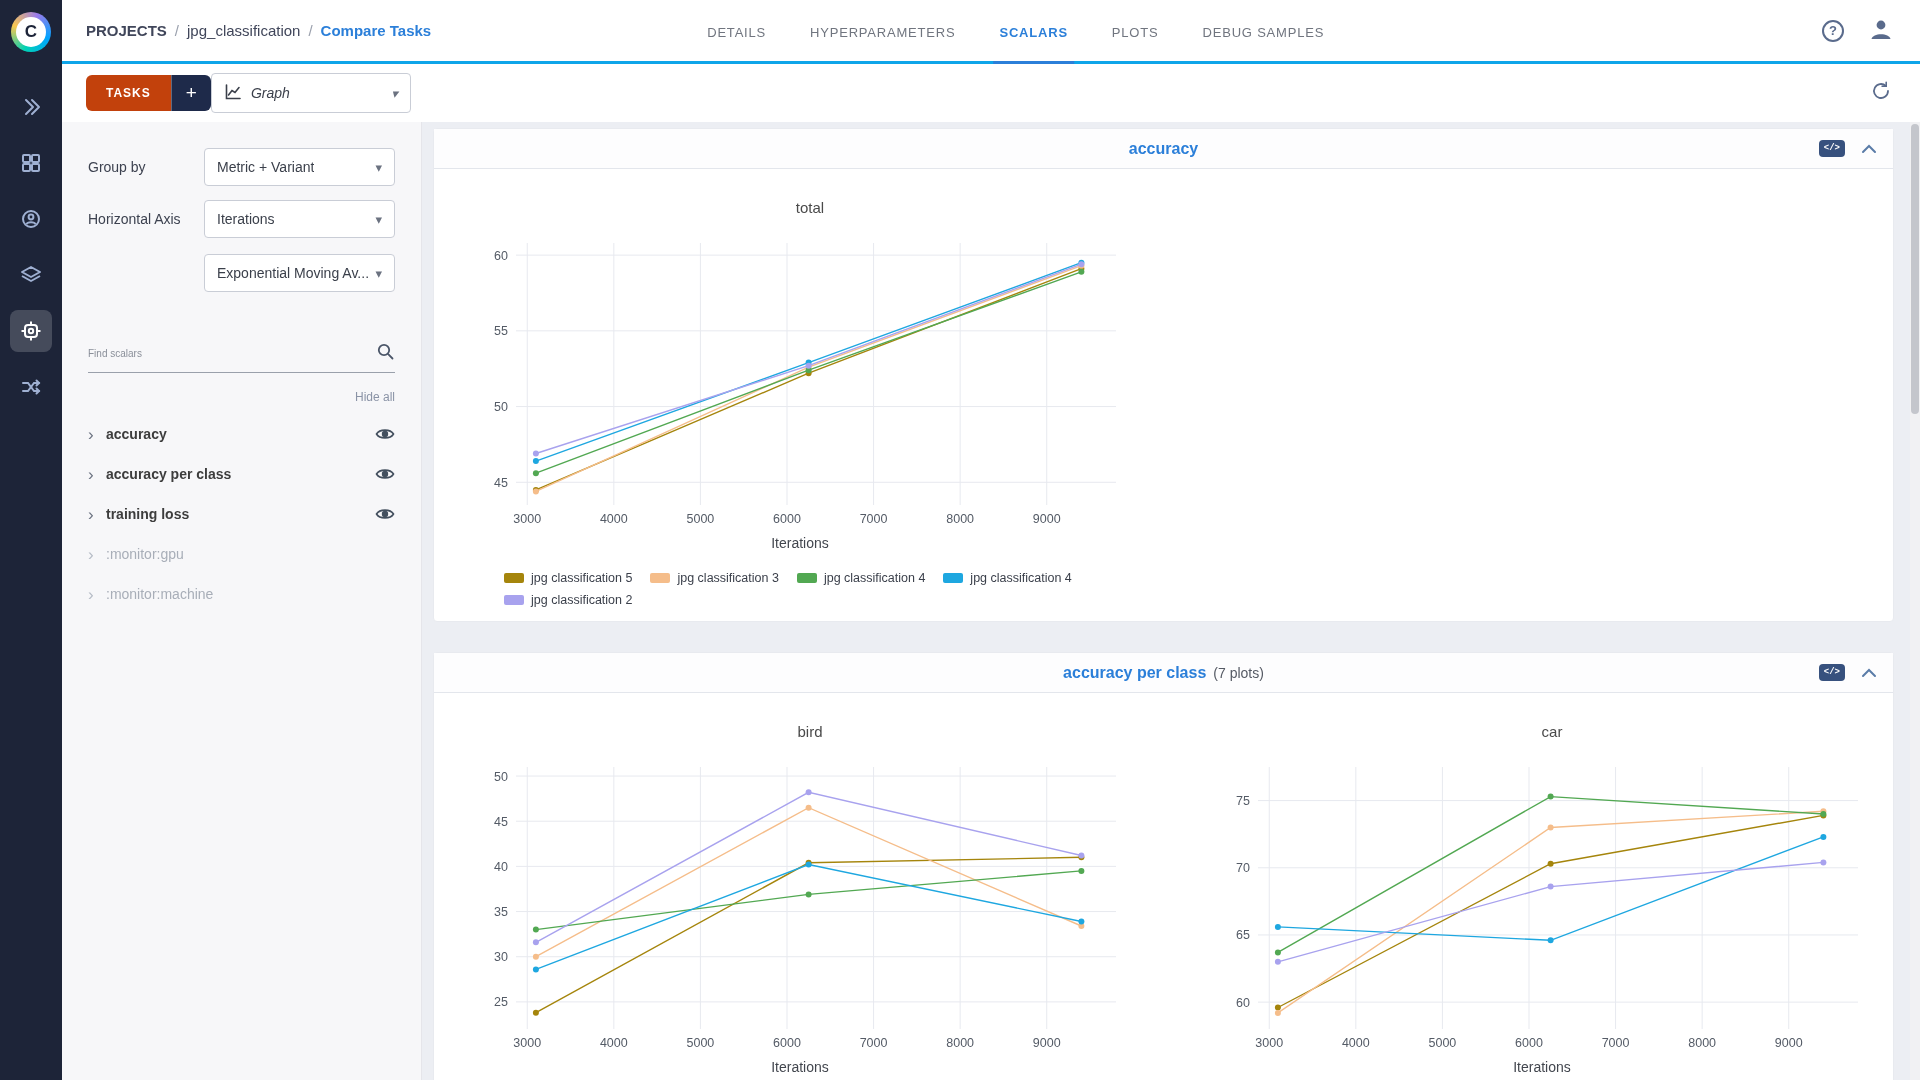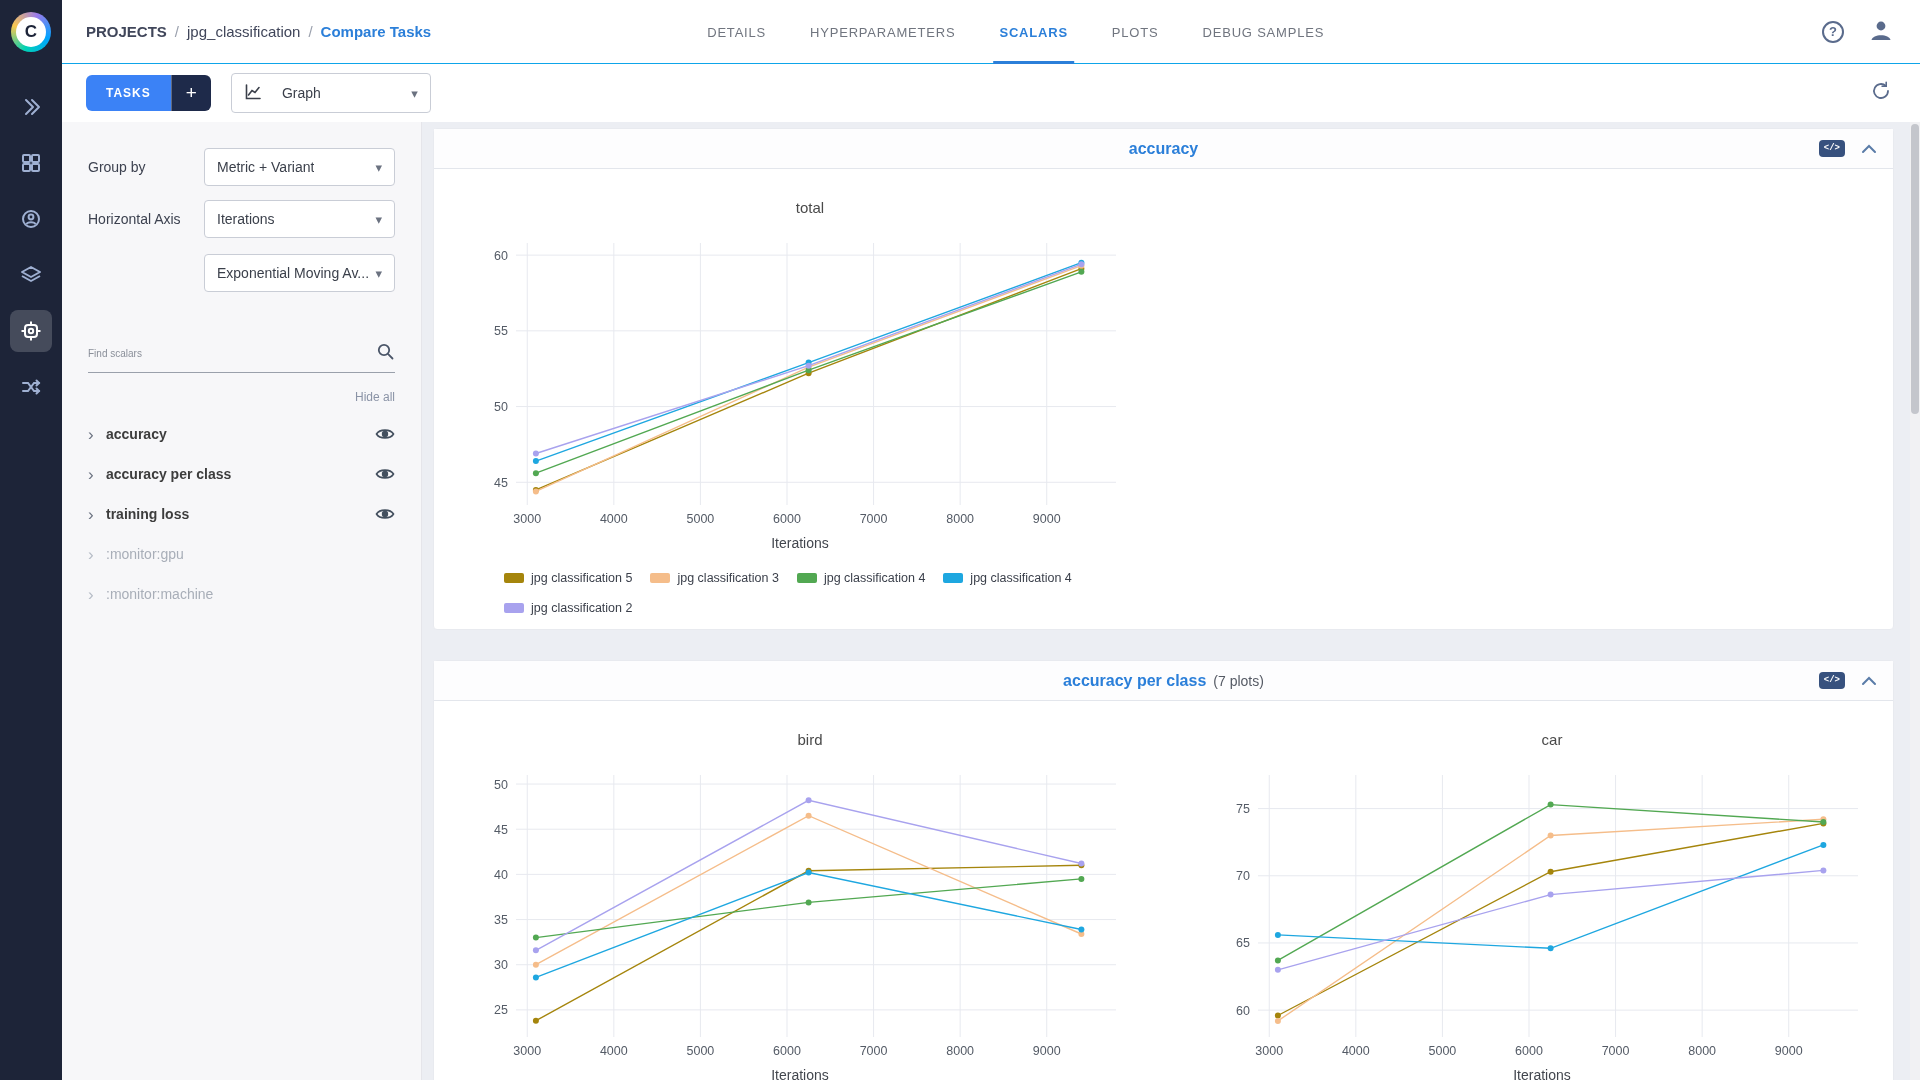--- a/index.html
+++ b/index.html
@@ -17,43 +17,43 @@
   .rail-items { margin-top:34px; display:flex; flex-direction:column; align-items:center; gap:14px; }
   .rail-item { width:42px; height:42px; border-radius:8px; display:flex; align-items:center; justify-content:center;
     color:#9fb0d2; cursor:pointer; }
   .rail-item.active { background:rgba(255,255,255,.18); color:#ffffff; }
   .rail-item svg { display:block; }
 
   
   .main { flex:1; display:flex; flex-direction:column; min-width:0; }
 
   
-  .topbar { height:64px; background:#fff; border-bottom:1px solid #0ea5e9; display:flex; align-items:center; position:relative; flex:none; }
+  .topbar { height:64px; background:#fff; border-bottom:3px solid #0ea5e9; display:flex; align-items:center; position:relative; flex:none; }
   .breadcrumb { margin-left:24px; font-size:15px; color:#40465a; display:flex; align-items:center; gap:8px; white-space:nowrap; }
   .breadcrumb .crumb-root { font-weight:600; color:#40465a; }
   .breadcrumb .crumb-sep { color:#9aa0ad; }
   .breadcrumb .crumb-project { color:#40465a; }
   .breadcrumb .crumb-page { color:#2b7fd9; font-weight:600; }
   .tabs { position:absolute; left:50%; transform:translateX(-46%); top:0; height:64px; display:flex; align-items:stretch; gap:44px; }
   .tab { display:flex; align-items:center; font-size:13px; letter-spacing:.8px; color:#70757f; cursor:pointer; position:relative; }
   .tab.active { color:#2b7fd9; font-weight:700; }
   .tab.active::after { content:""; position:absolute; left:-6px; right:-6px; bottom:0; height:3px; background:#2b7fd9; }
   .topbar-right { position:absolute; right:26px; display:flex; align-items:center; gap:22px; }
   .icon-btn { width:26px; height:26px; display:flex; align-items:center; justify-content:center; cursor:pointer; color:#5a6b8c; }
   .help-circle { width:22px; height:22px; border:2px solid #5a6b8c; border-radius:50%; display:flex; align-items:center; justify-content:center;
     font-size:13px; font-weight:700; color:#5a6b8c; }
 
   
   .toolbar { height:58px; background:#fff; display:flex; align-items:center; position:relative; flex:none; }
   .tasks-btn { margin-left:24px; display:flex; border-radius:6px; overflow:hidden; cursor:pointer; }
-  .tasks-btn .seg-label { background:#3b82f6; color:#fff; font-size:12px; font-weight:700; letter-spacing:1px; padding:11px 20px; }
+  .tasks-btn .seg-label { background:#c2410c; color:#fff; font-size:12px; font-weight:700; letter-spacing:1px; padding:11px 20px; }
   .tasks-btn .seg-plus { background:#1e2a4a; color:#fff; font-size:19px; padding:6px 14px; border-left:1px solid rgba(255,255,255,.3);
     display:flex; align-items:center; }
-  .view-select { margin-left:20px; width:200px; height:40px; background:#fff; border:1px solid #c9cdd6; border-radius:4px;
-    display:flex; align-items:center; padding:0 12px; gap:20px; font-size:14px; color:#3a3f4a; cursor:pointer; }
+  .view-select { width:200px; height:40px; background:#fff; border:1px solid #c9cdd6; border-radius:4px;
+    display:flex; align-items:center; padding:0 12px; gap:9px; font-size:14px; color:#3a3f4a; cursor:pointer;font-style:italic; }
   .view-select .caret, .dropdown .caret { margin-left:auto; color:#6b7280; font-size:13px; }
   .refresh-btn { position:absolute; right:26px; color:#5a6b8c; cursor:pointer; }
 
   
   .content { flex:1; display:flex; min-height:0; background:#eceef3; position:relative; }
 
   
   .panel { width:360px; flex:none; background:#f7f7f9; border-right:1px solid #e5e5ea; padding:26px 26px 0 26px; }
   .ctl-row { display:flex; align-items:center; margin-bottom:14px; }
   .ctl-label { width:116px; font-size:14px; color:#3d4250; flex:none; }
@@ -93,21 +93,21 @@
   .code-badge { background:#37517e; color:#fff; border-radius:4px; font-size:9px; font-weight:700; padding:4px 5px;
     font-family:"Liberation Mono",monospace; cursor:pointer; line-height:1; }
   .collapse-btn { color:#5a7ca8; cursor:pointer; display:flex; }
   .card-body { padding:30px 0 14px 36px; }
   .card-body.two-col { display:flex; gap:62px; padding-bottom:40px; }
   .chart-block { width:680px; flex:none; }
   .chart-title { text-align:center; font-size:15px; color:#4a4a4a; height:34px; }
   .chart-svg { display:block; }
   .chart-svg text { font-family:"Liberation Sans",sans-serif; font-size:12.5px; fill:#545b66; }
   .chart-xlabel { width:660px; text-align:center; font-size:14px; color:#42464e; margin-top:2px; height:22px; }
-  .legend { width:640px; margin:14px 0 0 34px; display:flex; flex-wrap:wrap; row-gap:16px; }
+  .legend { width:640px; margin:14px 0 0 34px; display:flex; flex-wrap:wrap; row-gap:8px; }
   .legend-item { display:flex; align-items:center; margin-right:18px; cursor:pointer; }
   .legend-item .swatch { width:20px; height:10px; border-radius:2px; margin-right:7px; flex:none; }
   .legend-item .legend-label { font-size:12.5px; color:#3a3f4a; white-space:nowrap; }
 
   
   .v-scrollbar { position:absolute; right:0; top:0; bottom:0; width:10px; background:#f1f1f3; }
   .v-scrollbar .thumb { position:absolute; top:2px; right:1px; width:8px; height:290px; background:#c4c6cc; border-radius:4px; }
 </style>
 </head>
 <body>

